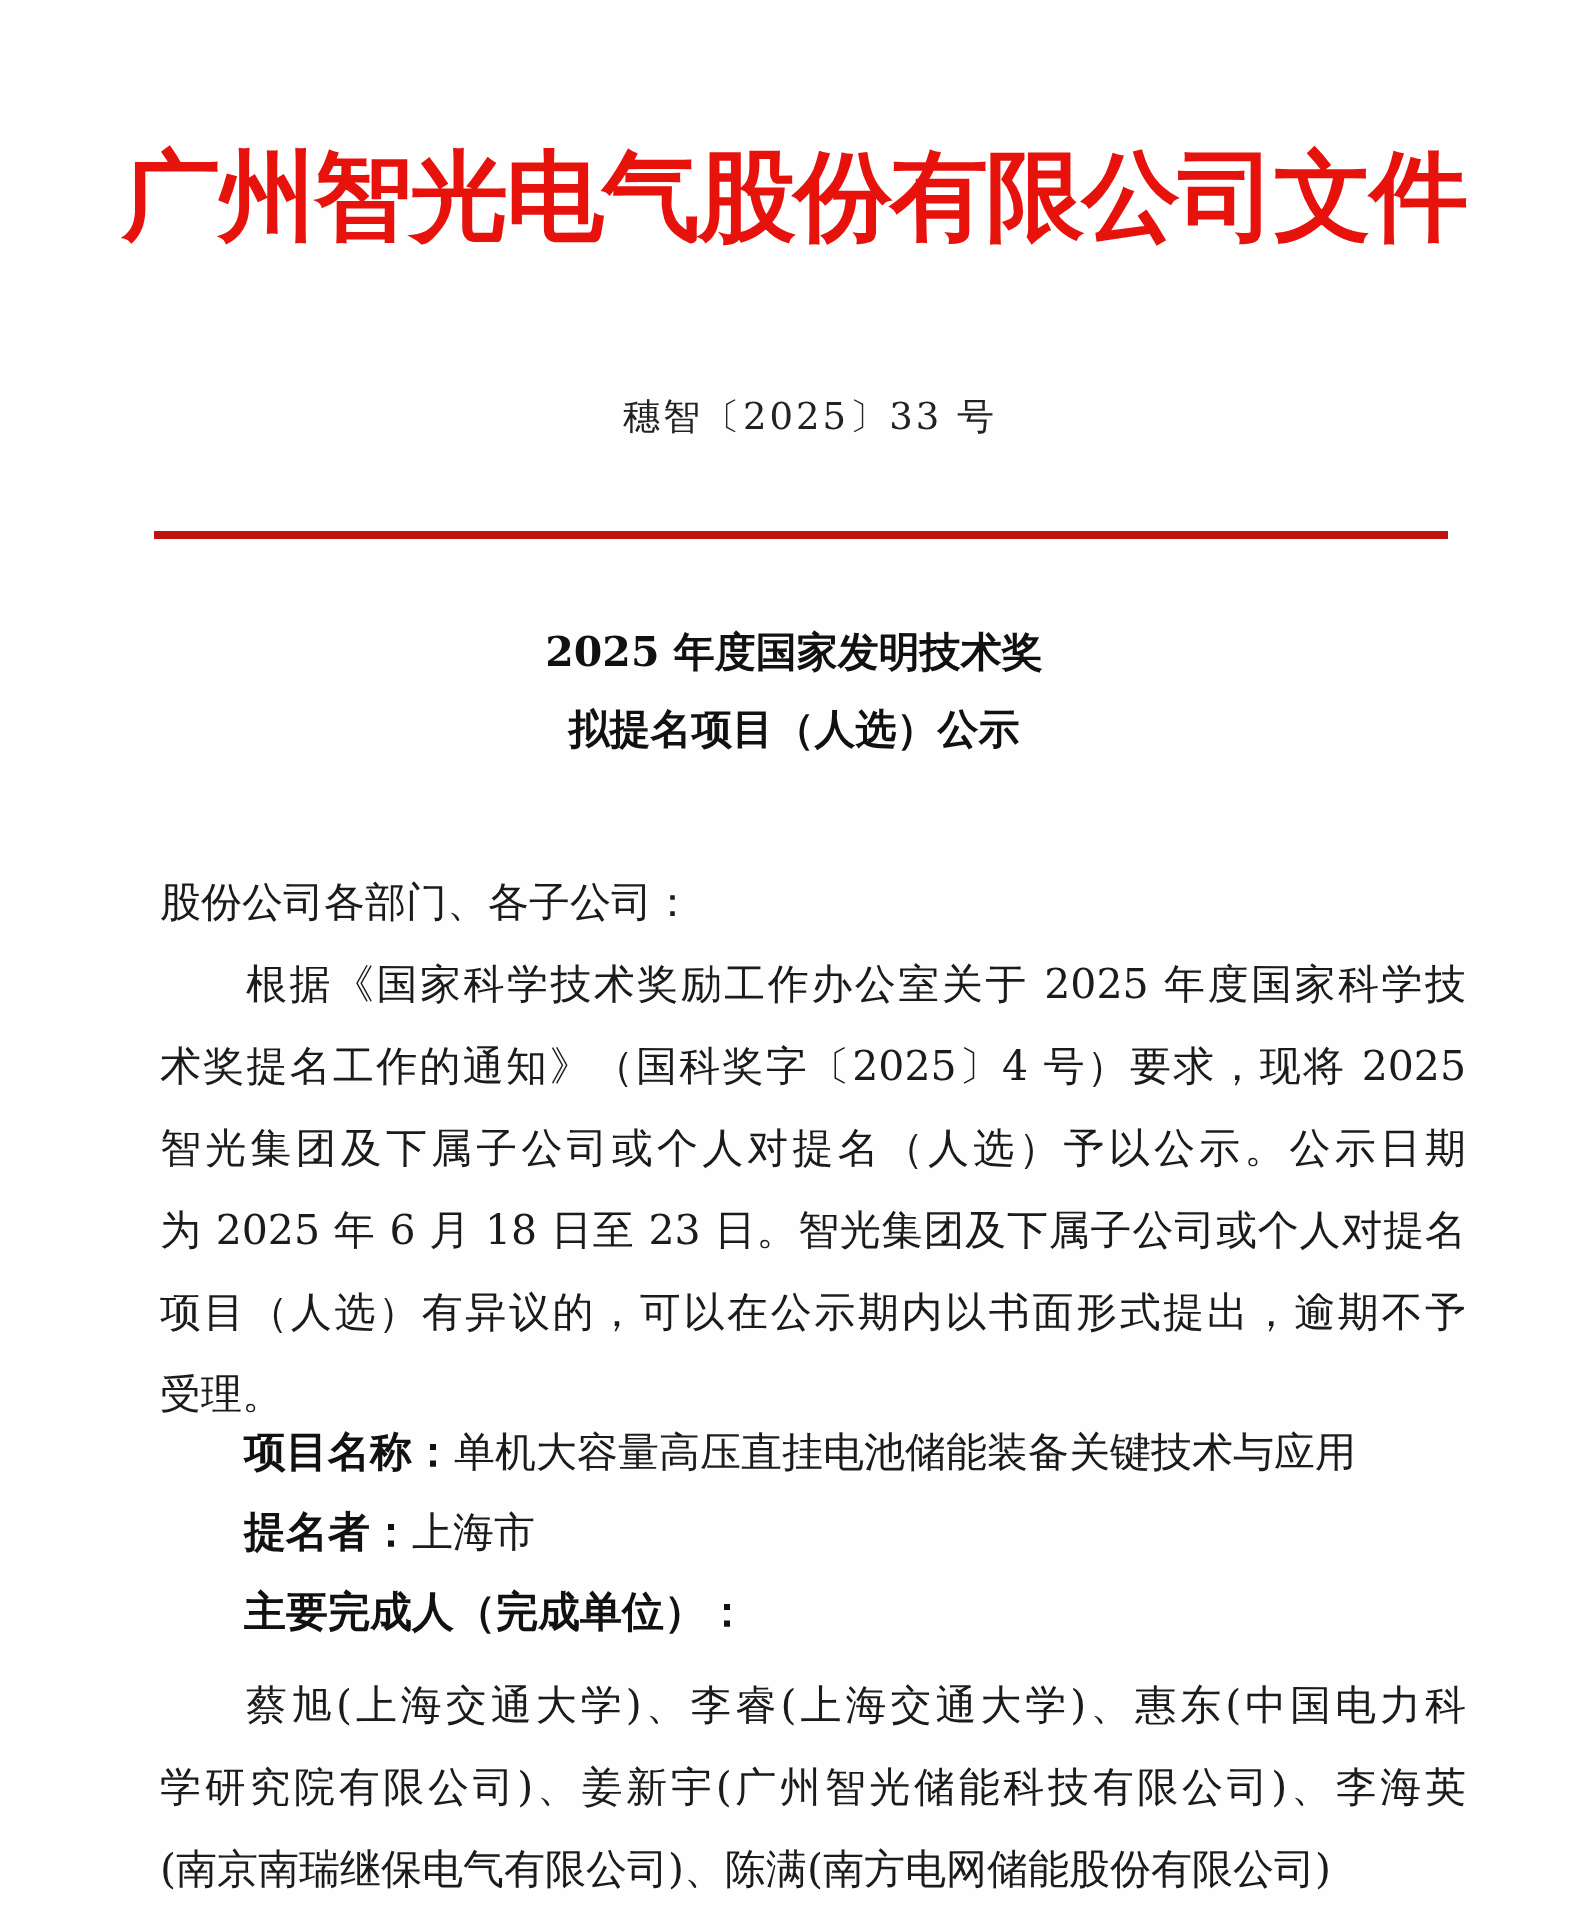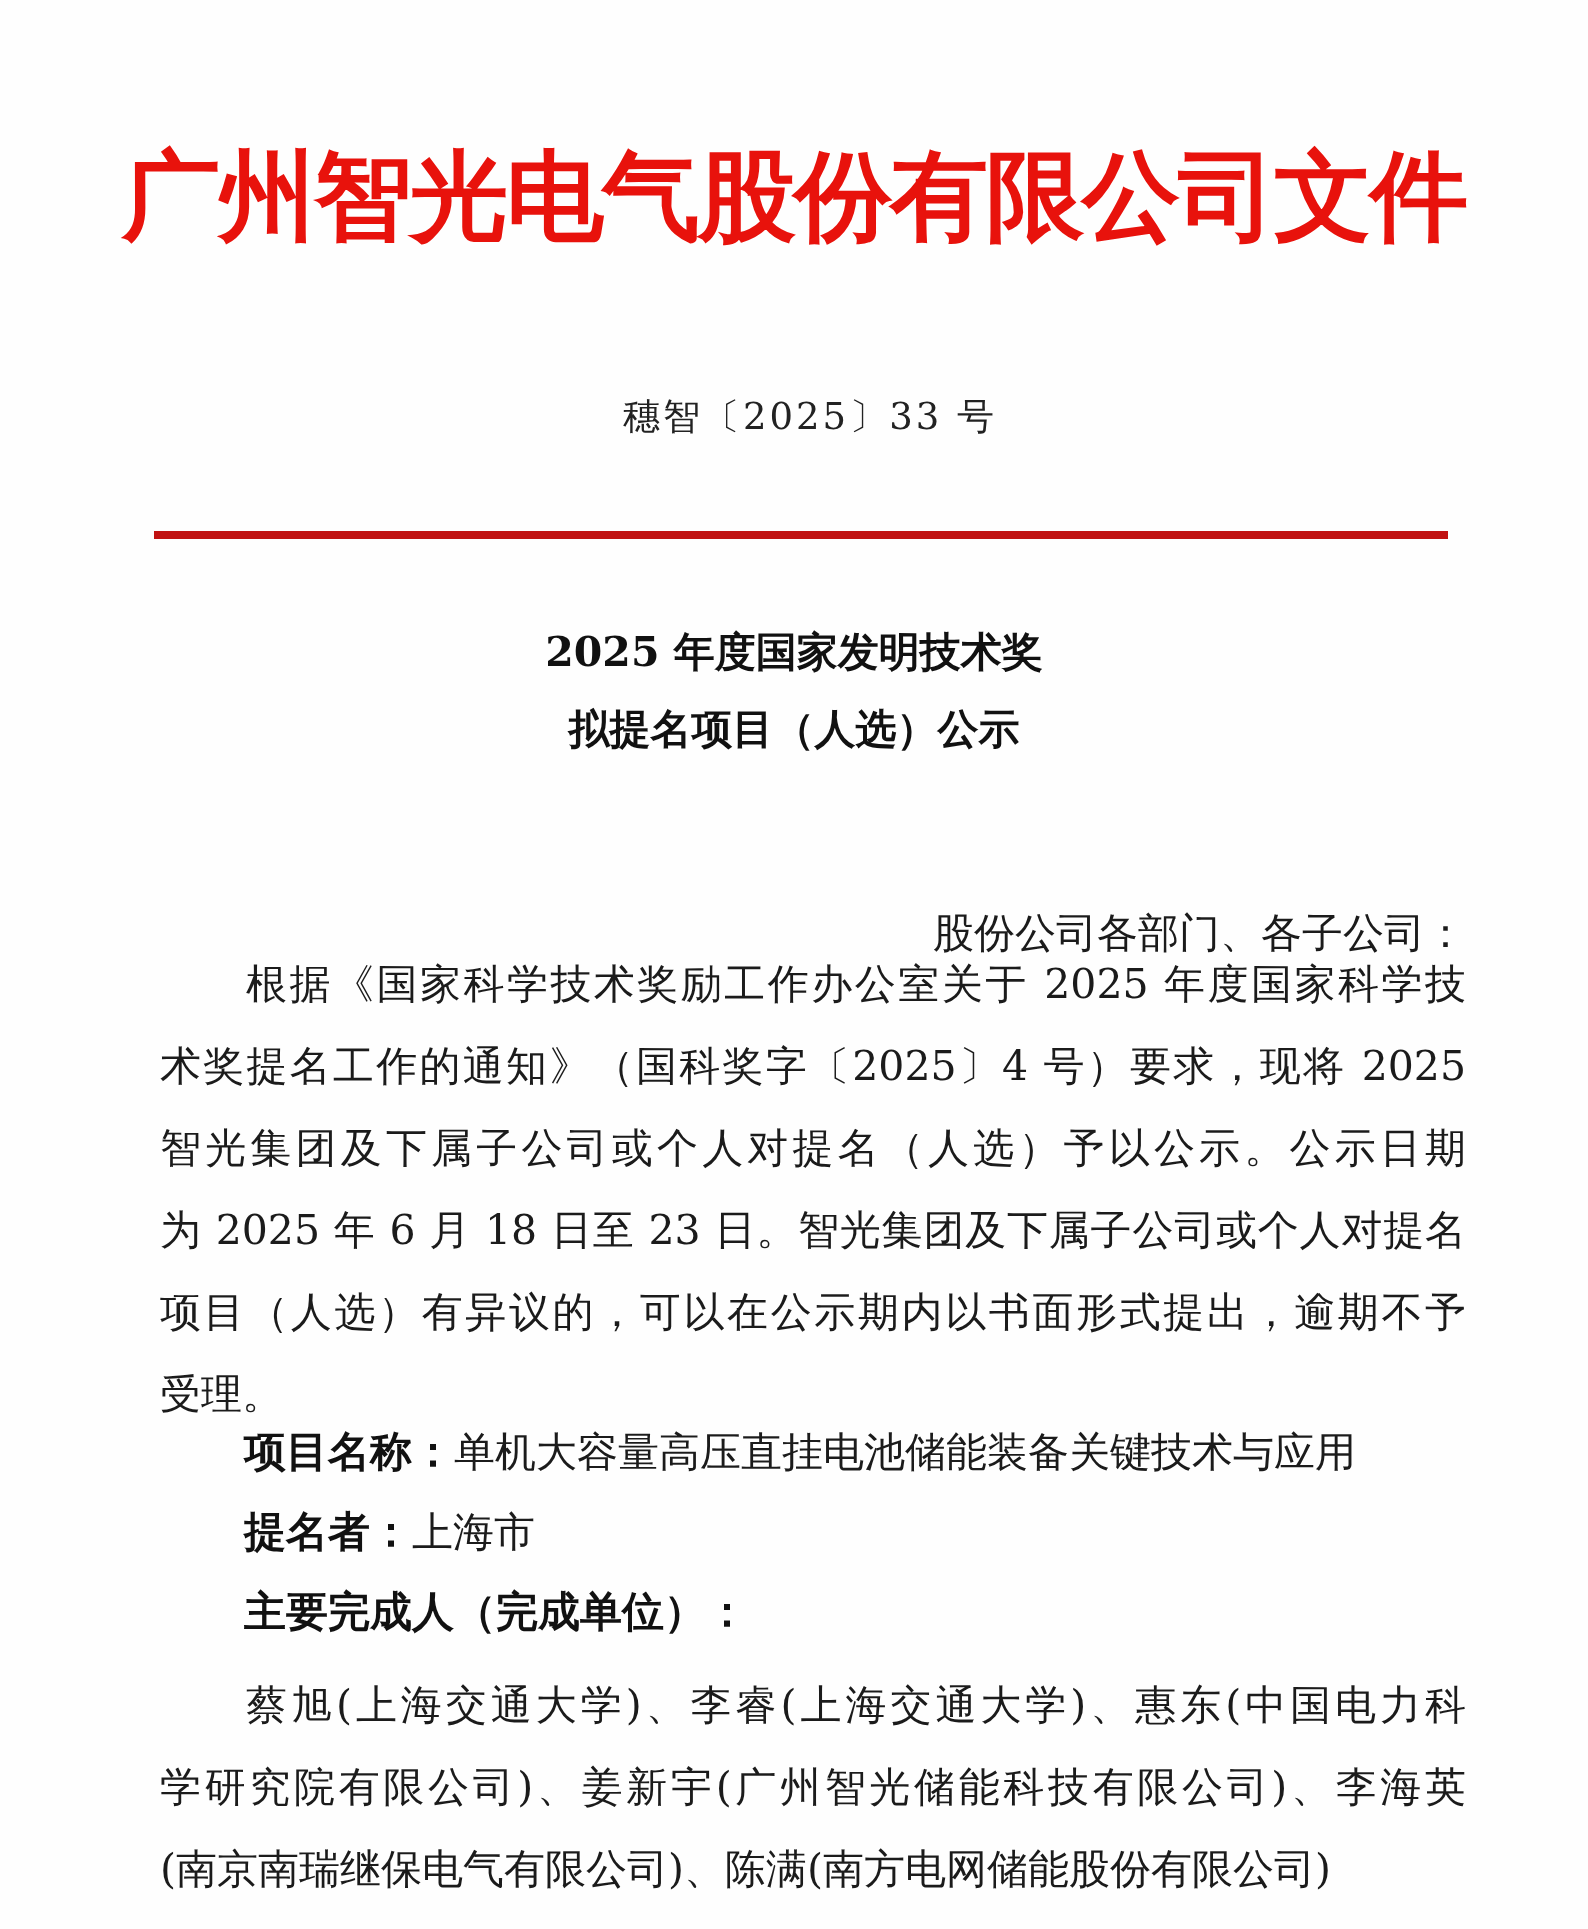--- a/index.html
+++ b/index.html
@@ -38,22 +38,22 @@
 
   .subject {
     position: absolute; top: 614px; left: 0; width: 1588px;
     text-align: center;
     font-weight: 700;
     font-size: 41px; line-height: 77px;
     color: #111;
   }
 
   .salutation {
-    position: absolute; top: 892px; left: 160px; width: 1306px;
-    font-size: 41px; line-height: 82px; text-align: right;
+    position: absolute; top: 861px; left: 160px; width: 1306px;
+    font-size: 41px; line-height: 82px;
   }
 
   .para { position: absolute; left: 160px; width: 1306px; font-size: 41px; }
   .para .bline { line-height: 82px; height: 82px; white-space: nowrap; }
   .para .bline.just { white-space: normal; text-align: justify; text-align-last: justify; }
   .para .bline.indent { text-indent: 86px; }
   .para1 { top: 943px; }
   .completers { top: 1664px; }
 
   .fields { position: absolute; top: 1412px; left: 160px; width: 1306px; font-size: 41px; }

